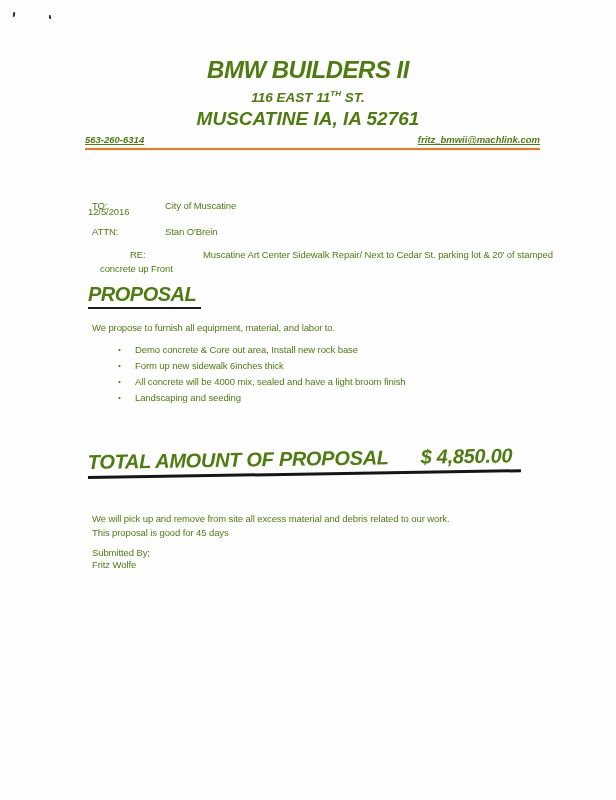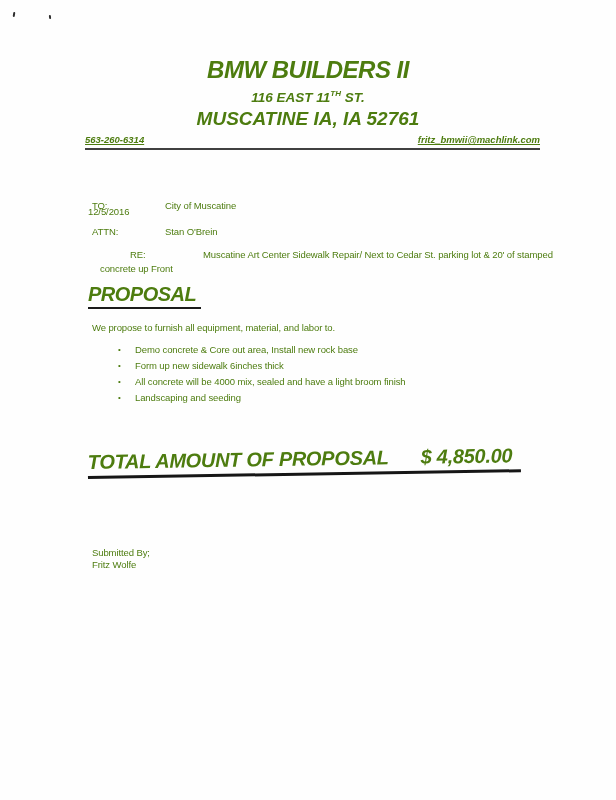--- a/index.html
+++ b/index.html
@@ -18,21 +18,21 @@
     text-align:center; font-style:italic; font-weight:bold;
   }
   .title   { font-size:24px; letter-spacing:-0.5px; }
   .addr1   { font-size:13.5px; margin-top:5px; }
   .addr1 sup { font-size:8px; }
   .addr2   { font-size:19px; margin-top:3px; }
 
   .contact {
     position:absolute; left:85px; right:76px; top:134px;
     display:flex; justify-content:space-between; align-items:flex-end;
-    border-bottom:2px solid #404040; padding-bottom:3px;
+    border-bottom:2px solid #f97316; padding-bottom:3px;
     font-style:italic; font-weight:bold; font-size:9.5px;
   }
   .contact span { text-decoration:underline; }
 
   .body-text { font-size:9.5px; letter-spacing:-0.1px; }
   .date    { position:absolute; left:88px; top:177px;margin-top:29px; }
   .field   { position:absolute; left:92px; }
   .f-to    { top:200px; }
   .f-attn  { top:226px; }
   .f-re    { top:249px;margin-left:38px; }
@@ -115,19 +115,23 @@
       <span class="marker">•</span>
       <span>Landscaping and seeding</span>
     </div>
   </div>
 
   <div class="total-line">
     <span>TOTAL AMOUNT OF PROPOSAL</span>
     <span>$ 4,850.00</span>
   </div>
 
+  <div class="closing body-text">
+    <div>We will pick up and remove from site all excess material and debris related to our work.</div>
+    <div>This proposal is good for 45 days</div>
+  </div>
 
   <div class="submitted body-text">
     <div>Submitted By;</div>
     <div>Fritz Wolfe</div>
   </div>
 
 </div>
 
 </body></html>

